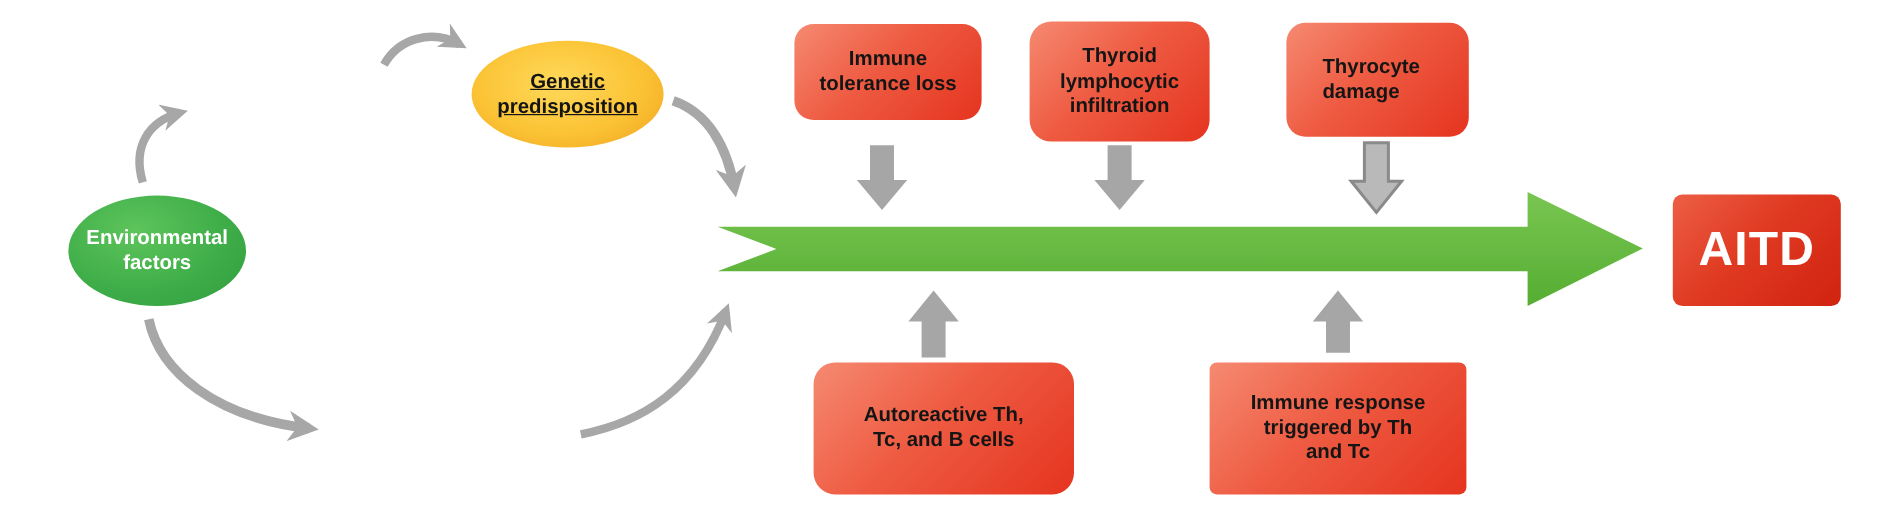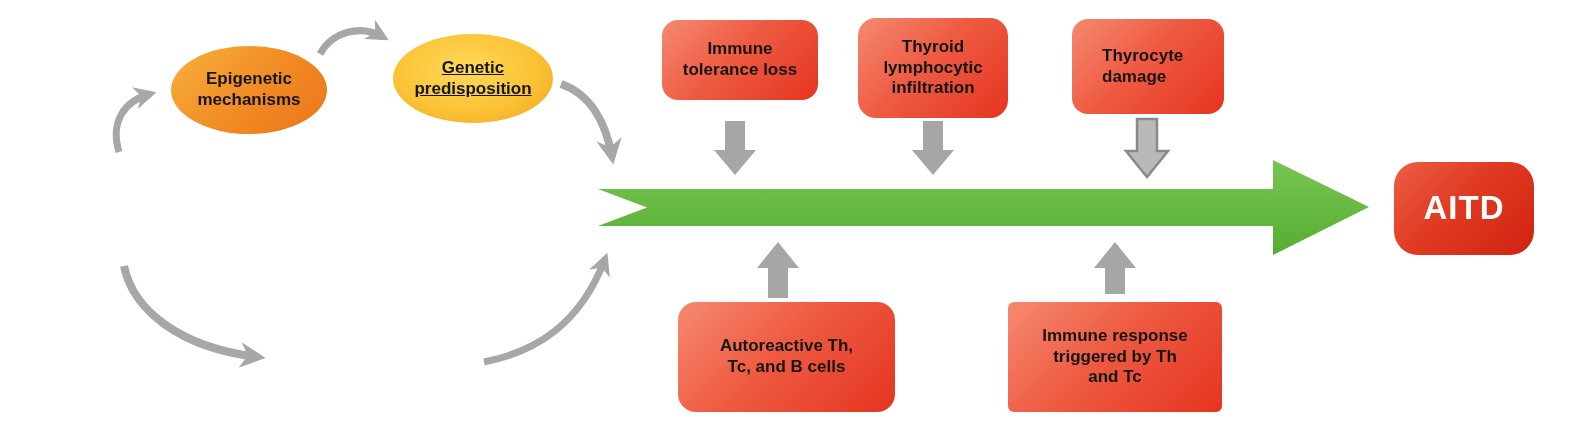--- a/index.html
+++ b/index.html
@@ -17,21 +17,21 @@
   .ellipse.orange{background:linear-gradient(135deg,#f8b03e 0%,#f18a24 55%,#ec7418 100%);color:#151515;}
   .ellipse.yellow{background:radial-gradient(ellipse at 45% 40%,#ffd95a 0%,#fbc335 55%,#f0a21f 100%);color:#151515;}
   .ellipse.blue{background:linear-gradient(135deg,#4cbdeb 0%,#25a9e0 55%,#119ad6 100%);color:#ffffff;}
   .redbox{
     background:linear-gradient(135deg,#f58a71 0%,#ee5b42 45%,#e5341f 100%);
     color:#151515;border-radius:16px;font-size:17px;
   }
   .redbox.left-text{justify-content:flex-start;text-align:left;padding-left:30px;box-sizing:border-box;}
   .aitd{
     background:linear-gradient(135deg,#ec5f45 0%,#e03a22 45%,#d02310 100%);
-    color:#ffffff;border-radius:24px;font-size:33px;letter-spacing:1px;
+    color:#ffffff;border-radius:8px;font-size:40px;letter-spacing:1px;
   }
 </style>
 </head>
 <body>
 
 <div id="stage">
 
   <svg id="arrow-layer" viewBox="0 0 1587 439" xmlns="http://www.w3.org/2000/svg">
     <defs>
       <linearGradient id="greenGrad" x1="0" y1="0" x2="0" y2="1">
@@ -52,23 +52,23 @@
     <path d="M 484,362 C 535,352 580,325 605,259" fill="none" stroke="#a7a7a7" stroke-width="7" marker-end="url(#grayHead)"></path>
 
     <polygon fill="#a6a6a6" points="725,121 745,121 745,150 756,150 735,175 714,150 725,150"></polygon>
     <polygon fill="#a6a6a6" points="923,121 943,121 943,150 954,150 933,175 912,150 923,150"></polygon>
     <polygon fill="#b9b9b9" stroke="#8a8a8a" stroke-width="2.5" points="1137,119 1157,119 1157,151 1168,151 1147,177 1126,151 1137,151"></polygon>
 
     <polygon fill="#a6a6a6" points="768,298 768,268 757,268 778,242 799,268 788,268 788,298"></polygon>
     <polygon fill="#a6a6a6" points="1105,294 1105,268 1094,268 1115,242 1136,268 1125,268 1125,294"></polygon>
   </svg>
 
+  <div class="node ellipse green" style="left:57px;top:163px;width:148px;height:92px;">Environmental
+factors</div>
 
-  <div class="node ellipse orange" style="left:171px;top:46px;width:156px;height:88px;">Epigenetic
-mechanisms</div>
 
   <div class="node ellipse yellow" style="left:393px;top:34px;width:160px;height:89px;text-decoration:underline;">Genetic
 predisposition</div>
 
 
   <div class="node redbox" style="left:662px;top:20px;width:156px;height:80px;">Immune
 tolerance loss</div>
 
   <div class="node redbox" style="left:858px;top:18px;width:150px;height:100px;border-radius:18px;">Thyroid
 lymphocytic

